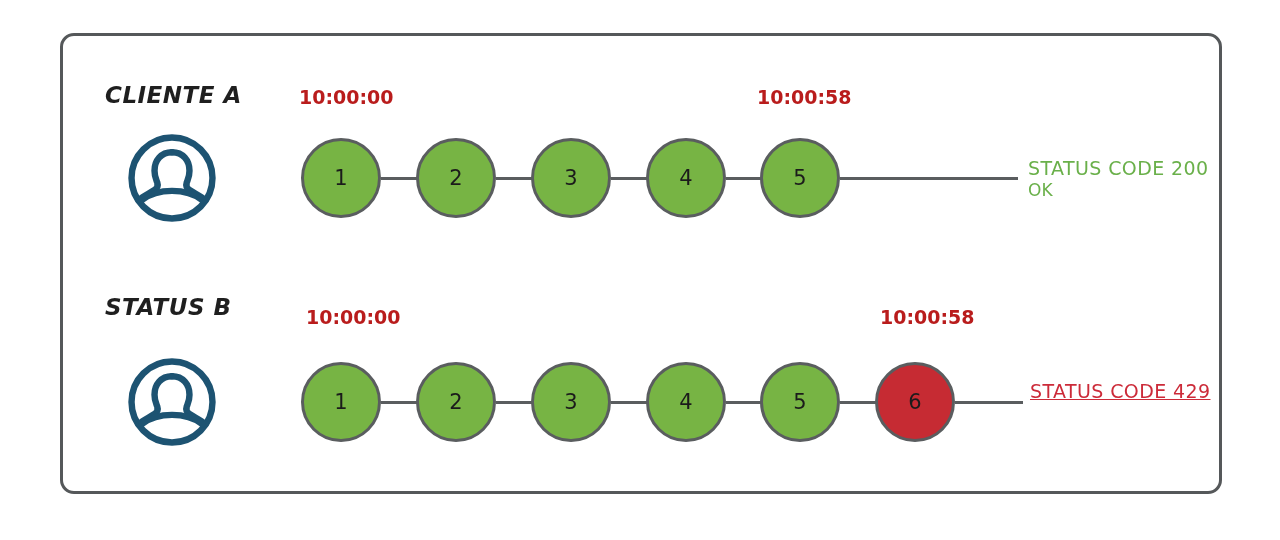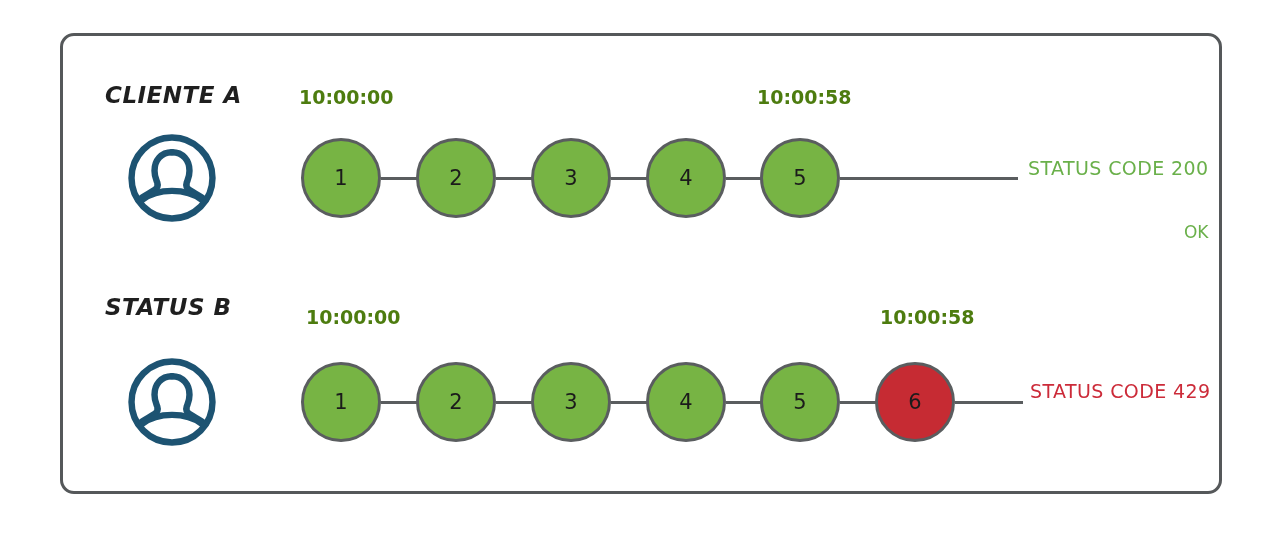--- a/index.html
+++ b/index.html
@@ -60,21 +60,21 @@
     position: absolute;
     width: 92px;
     height: 92px;
   }
 
   .timestamp {
     position: absolute;
     font-family: "DejaVu Sans", sans-serif;
     font-size: 19px;
     font-weight: bold;
-    color: #4d7c0f;
+    color: #b91c1c;
     white-space: nowrap;
   }
 
   
   .chain {
     position: absolute;
     height: 0;
   }
 
   .link {
@@ -97,37 +97,36 @@
     font-size: 21px;
     color: #1b1b1b;
   }
 
   .node.ok    { background: #77b444; }
   .node.error { background: #c62b33; }
 
   
   .status {
     position: absolute;
-    text-align: right;
+    text-align: left;
     font-family: "DejaVu Sans", sans-serif;
     white-space: nowrap;
     line-height: 1.22;
   }
   .status .code {
     display: block;
     font-size: 19px;
     letter-spacing: 0.4px;
   }
   .status .detail {
     display: block;
     font-size: 17px;
-    margin-top: 42px;
   }
   .status.ok    { color: #6ab04a; }
-  .status.error { color: #cc2b39; }
+  .status.error { color: #cc2b39; text-decoration: underline; }
 </style>
 </head>
 <body>
 
 <div id="canvas">
 
   <div class="frame"></div>
 
   <div class="row">
 

